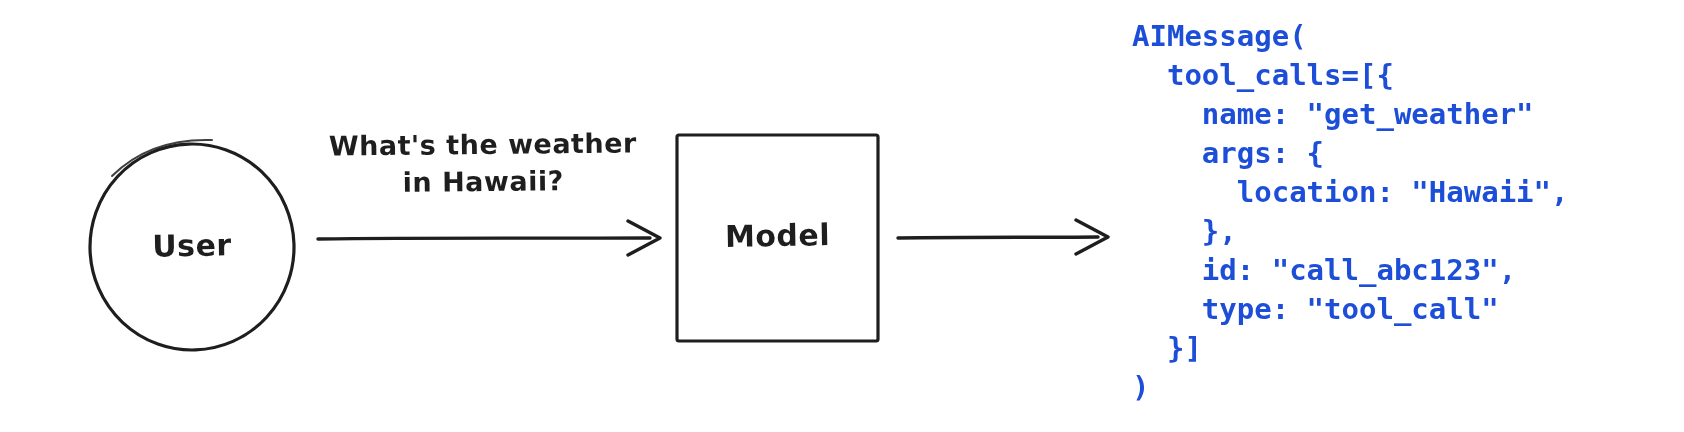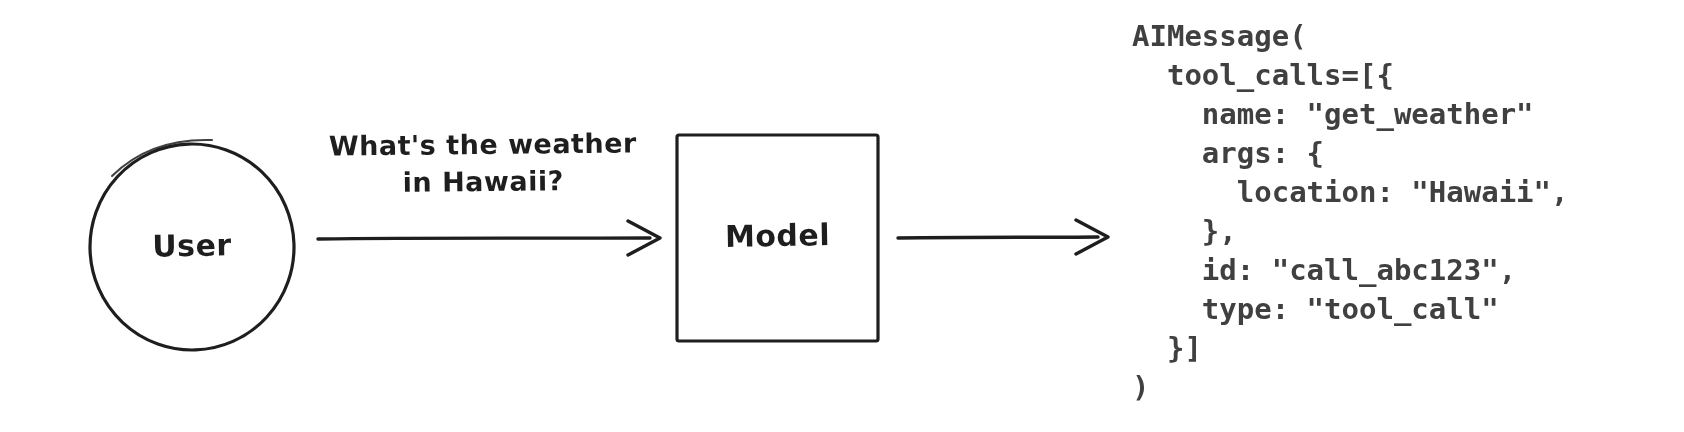--- a/index.html
+++ b/index.html
@@ -61,21 +61,21 @@
   }
   .code-block {
     position: absolute;
     left: 1132px;
     top: 17px;
     margin: 0;
     font-family: "DejaVu Sans Mono", monospace;
     font-weight: bold;
     font-size: 29px;
     line-height: 39px;
-    color: #404040;
+    color: #1d4ed8;
     white-space: pre;
   }
 </style>
 </head>
 <body>
 
 <div class="canvas">
 
   <svg class="shapes" width="1684" height="432" viewBox="0 0 1684 432">
 

